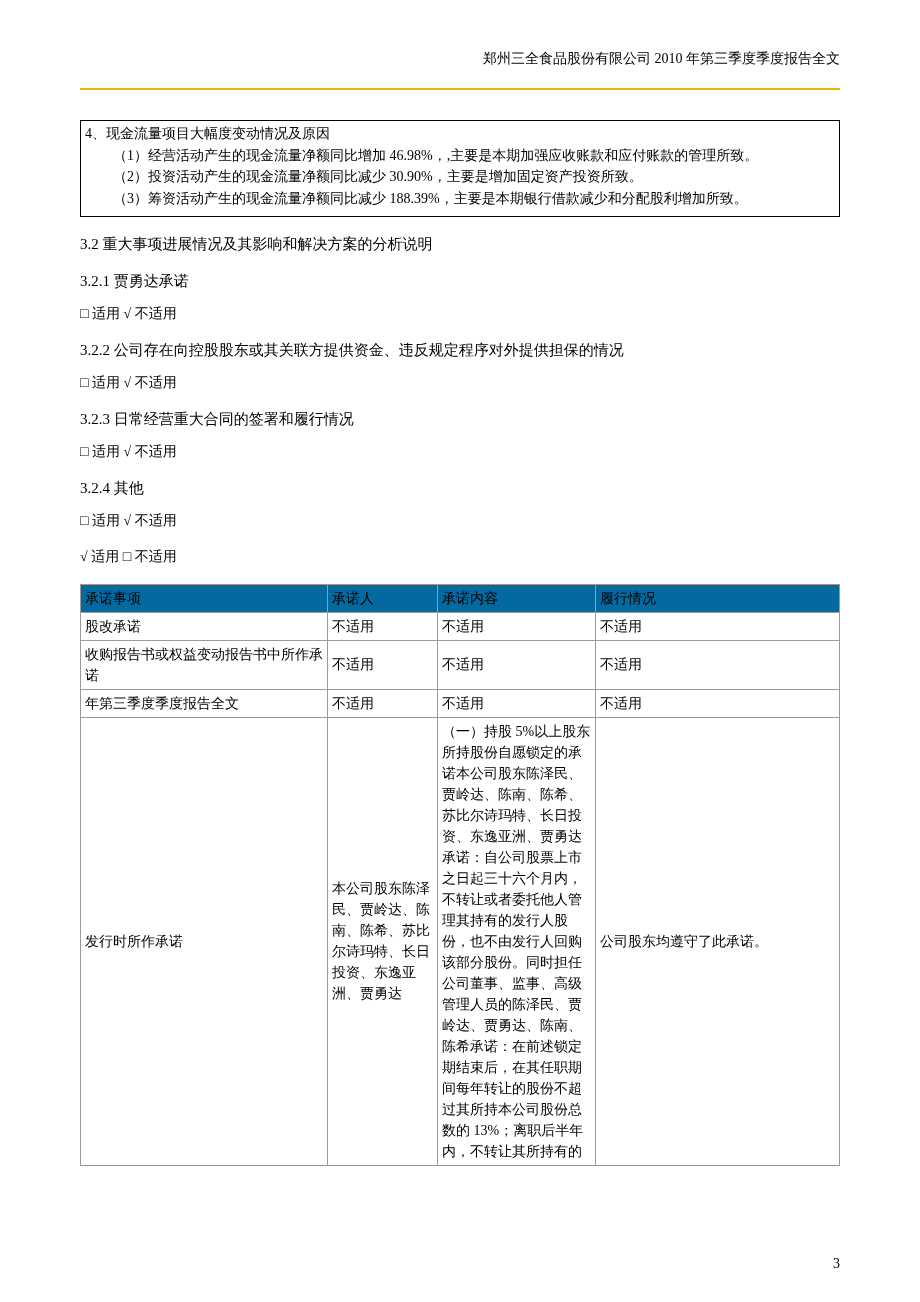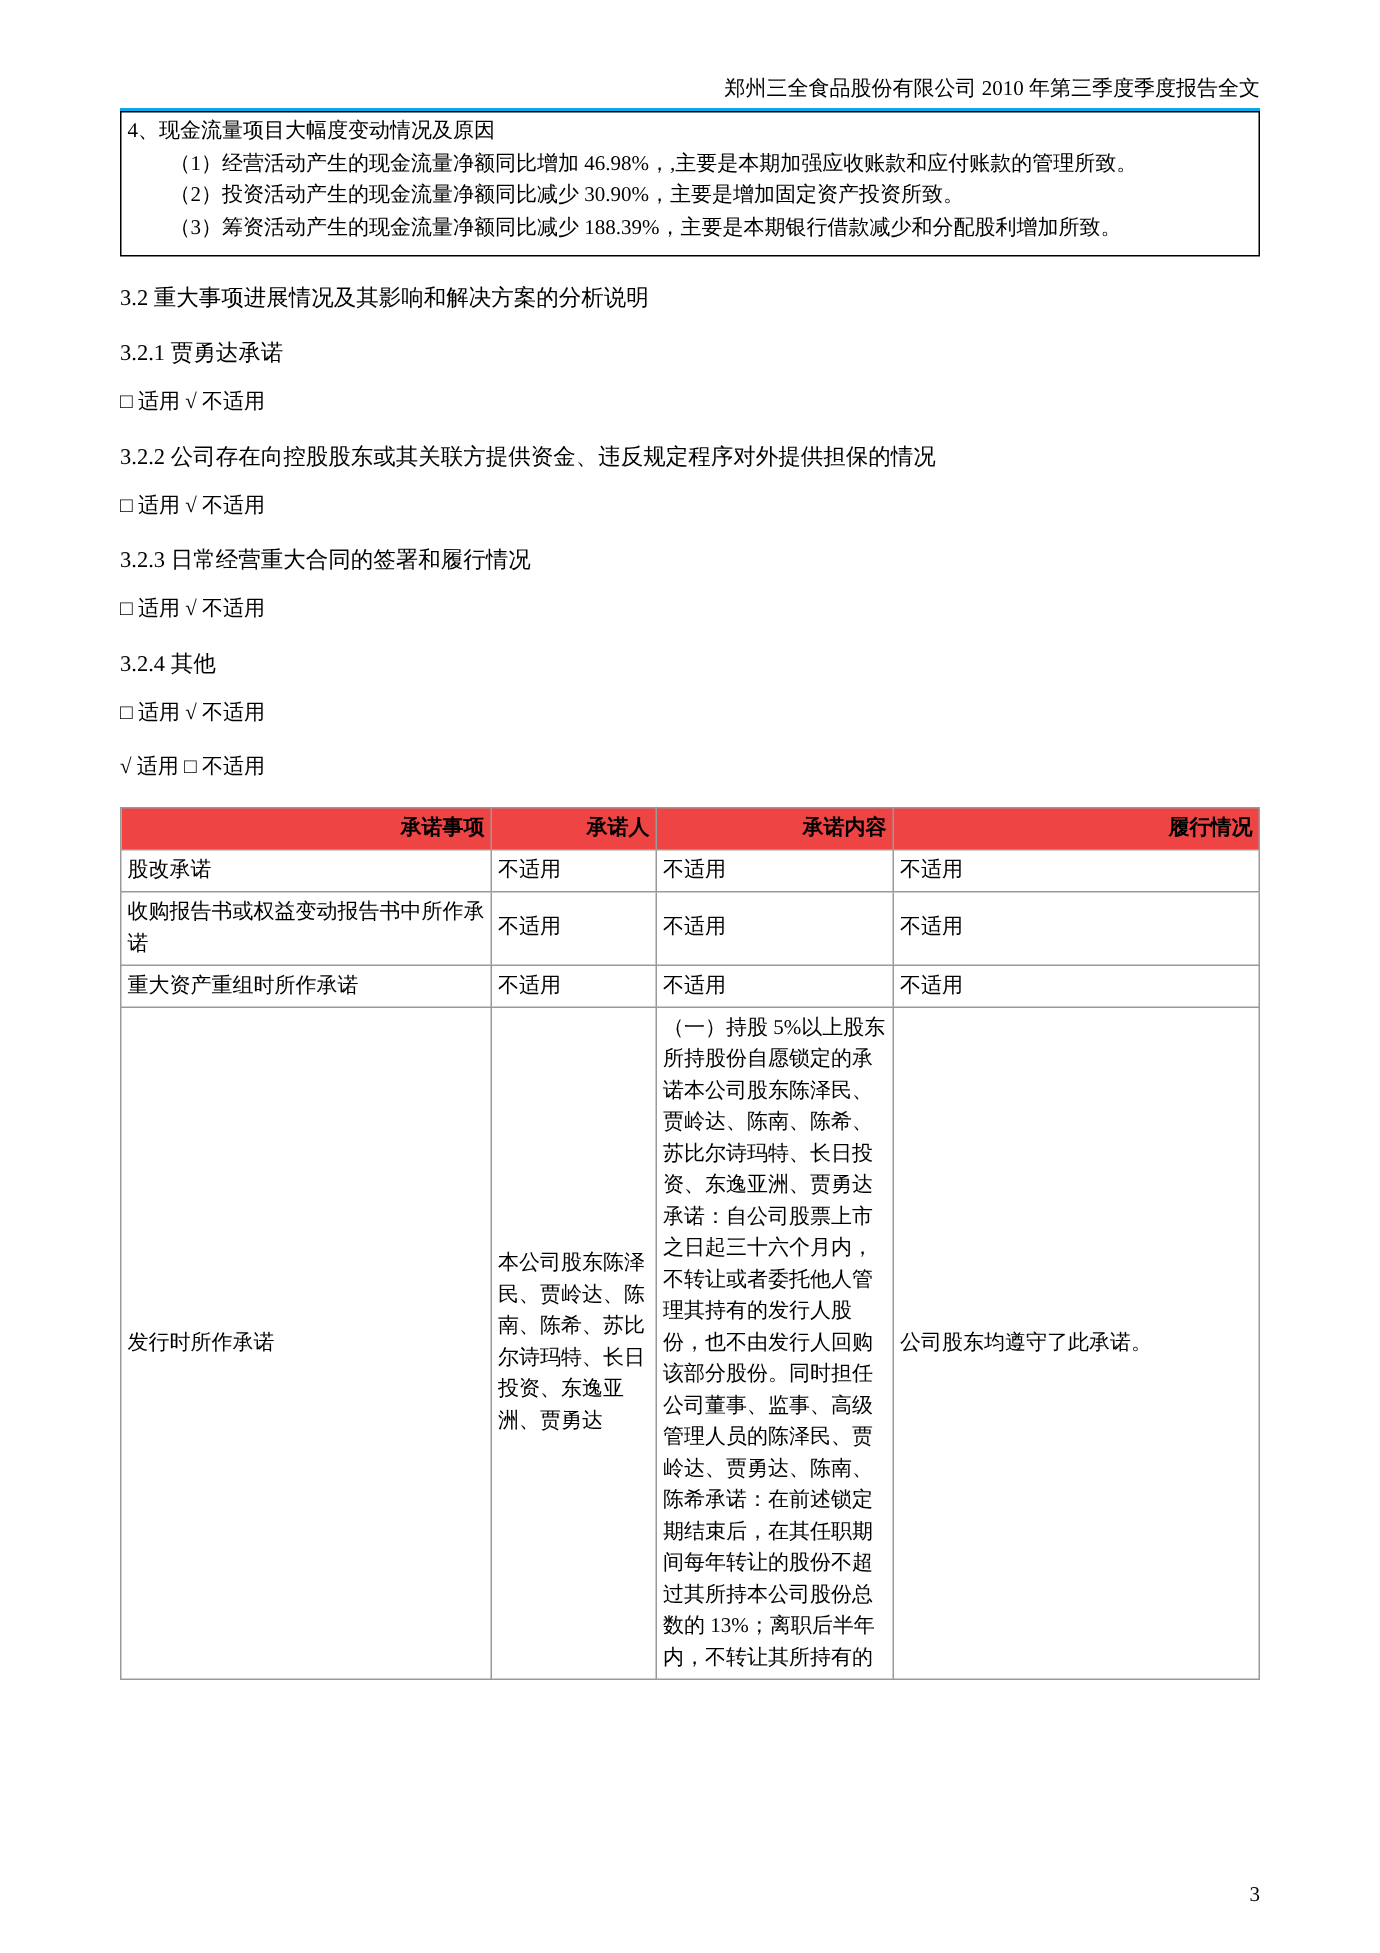--- a/index.html
+++ b/index.html
@@ -13,22 +13,23 @@
   .page {
     width: 920px;
     box-sizing: border-box;
     padding: 50px 80px 40px 80px;
     position: relative;
     min-height: 1302px;
   }
   .header-line {
     text-align: right;
     font-size: 14px;
-    border-bottom: 2px solid #0ea5e9;
-    padding-bottom: 4px;
+    border-bottom: 2px solid #eab308;
+    padding-bottom: 20px;
+    margin-bottom: 30px;
   }
   .box {
     border: 1px solid #000;
     padding: 2px 11px 6px 4px;
     margin-bottom: 18px;
     font-size: 14px;
     line-height: 1.55;
   }
   .box-title {
     margin: 0;
@@ -51,23 +52,23 @@
     table-layout: fixed;
   }
   .tbl th, .tbl td {
     border: 1px solid #9a9a9a;
     padding: 3px 4px;
     font-size: 14px;
     vertical-align: middle;
     line-height: 1.5;
   }
   .tbl th {
-    background: #ef4444;
-    text-align: right;
-    font-weight: bold;
+    background: #0369a1;
+    text-align: left;
+    font-weight: normal;
   }
   .tbl td {
     text-align: left;
     word-wrap: break-word;
   }
   .col0 { width: 247px; }
   .col1 { width: 110px; }
   .col2 { width: 158px; }
   .col3 { }
   .page-num {
@@ -129,21 +130,21 @@
         <td>不适用</td>
         <td>不适用</td>
       </tr>
       <tr>
         <td>收购报告书或权益变动报告书中所作承诺</td>
         <td>不适用</td>
         <td>不适用</td>
         <td>不适用</td>
       </tr>
       <tr>
-        <td>重大资产重组时所作承诺</td>
+        <td>年第三季度季度报告全文</td>
         <td>不适用</td>
         <td>不适用</td>
         <td>不适用</td>
       </tr>
       <tr>
         <td>发行时所作承诺</td>
         <td>本公司股东陈泽民、贾岭达、陈南、陈希、苏比尔诗玛特、长日投资、东逸亚洲、贾勇达</td>
         <td>（一）持股 5%以上股东所持股份自愿锁定的承诺本公司股东陈泽民、贾岭达、陈南、陈希、苏比尔诗玛特、长日投资、东逸亚洲、贾勇达承诺：自公司股票上市之日起三十六个月内，不转让或者委托他人管理其持有的发行人股份，也不由发行人回购该部分股份。同时担任公司董事、监事、高级管理人员的陈泽民、贾岭达、贾勇达、陈南、陈希承诺：在前述锁定期结束后，在其任职期间每年转让的股份不超过其所持本公司股份总数的 13%；离职后半年内，不转让其所持有的</td>
         <td>公司股东均遵守了此承诺。</td>
       </tr>

